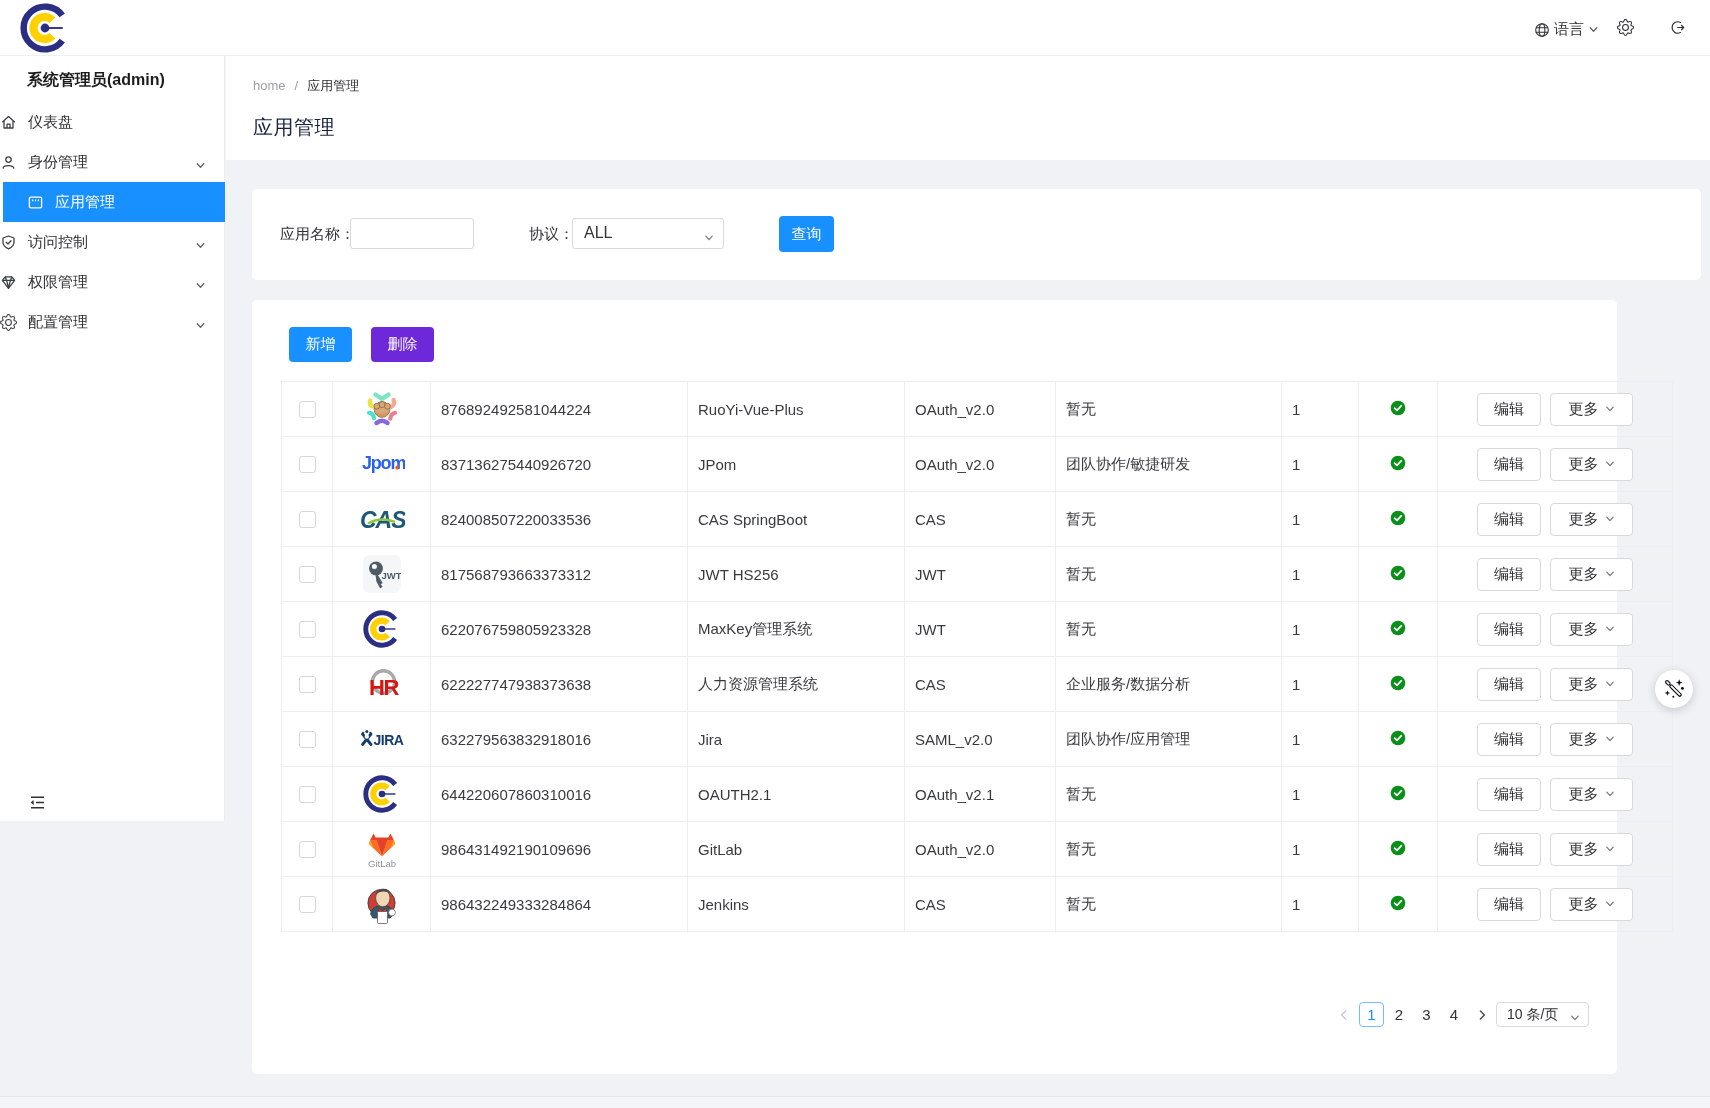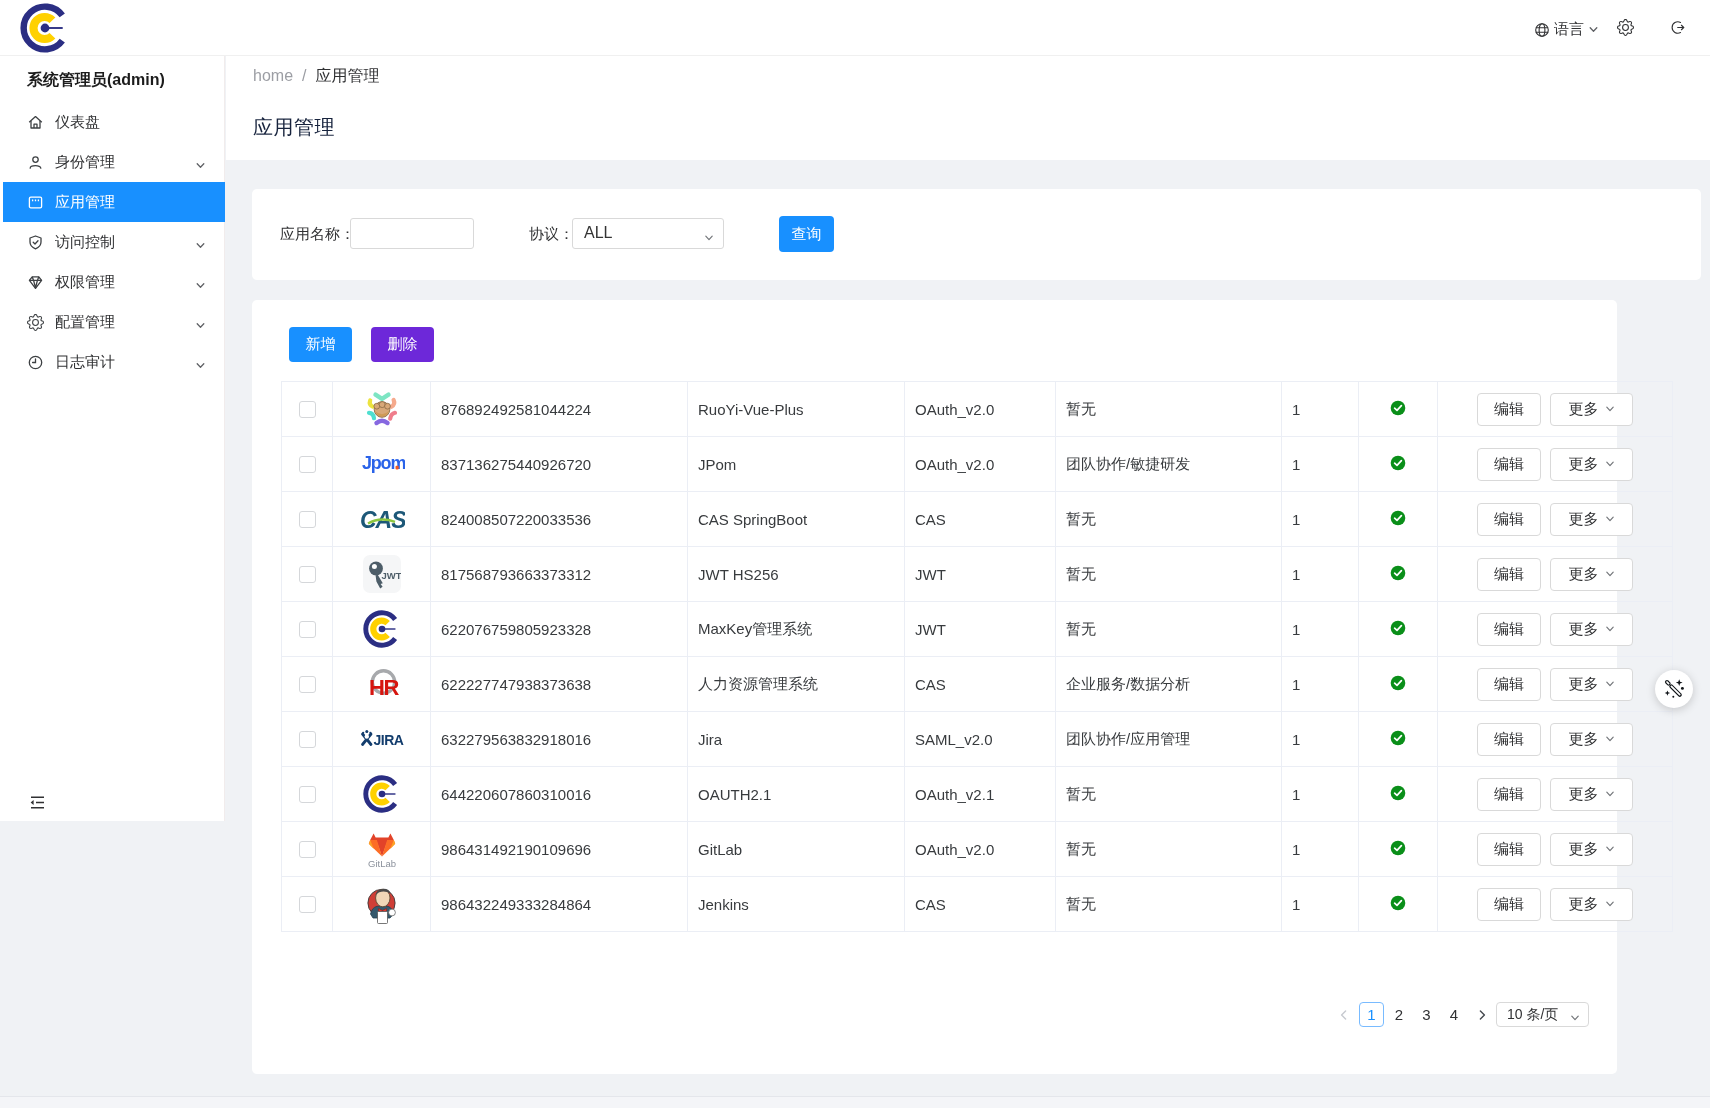--- a/index.html
+++ b/index.html
@@ -14,29 +14,29 @@
 .brand .mx { color:#151ba3; }
 .brand .ky { color:#fbc501; }
 .brand .cn { color:#2196f3; font-size:23px; margin-left:10px; letter-spacing:0; }
 .lang { position:absolute; left:1534px; top:20px; display:flex; align-items:center; gap:4px; font-size:15px; color:#303133; }
 .hgear { position:absolute; left:1617px; top:19px; }
 .hout { position:absolute; left:1670px; top:20px; }
 .aside { position:absolute; left:0; top:56px; width:225px; height:765px; background:#fff;
   border-right:1px solid #f1ecec; z-index:4; }
 .admin { position:absolute; left:27px; top:14px; font-size:16px; font-weight:bold; color:#1c1c1c; }
 .menu { position:absolute; left:0; top:46px; width:225px; }
-.mi { position:relative; height:40px; display:flex; align-items:center; padding-left:27px; cursor:default; }
+.mi { position:relative; height:40px; display:flex; align-items:center; cursor:default; }
 .mi .mico { width:17px; height:17px; display:flex; align-items:center; }
 .mi .mlab { margin-left:11px; font-size:15px; color:#303133; }
 .mi .mchev { position:absolute; right:19px; top:15px; }
 .mi.active { background:#1890ff; margin-left:3px; padding-left:24px; }
 .mi.active .mlab { color:#fff; }
 .fold { position:absolute; left:29px; top:739px; }
 .band { position:absolute; left:226px; top:56px; width:1484px; height:104px; background:#fff; }
-.bread { position:absolute; left:27px; top:10px; font-size:16px; }
+.bread { position:absolute; left:27px; top:21px; font-size:13px; }
 .bread .h { color:#9c9ea4; }
 .bread .s { color:#9c9ea4; margin:0 9px; }
 .bread .c { color:#303133; }
 .ptitle { position:absolute; left:27px; top:58px; font-size:20px; font-weight:500; color:#17233d; letter-spacing:0.5px; }
 .card { position:absolute; background:#fff; border-radius:5px; }
 .c1 { left:252px; top:189px; width:1449px; height:91px; }
 .flabel { position:absolute; font-size:15px; color:#303133; top:36px; }
 .inp { position:absolute; left:98px; top:29px; width:124px; height:31px; border:1px solid #d9d9d9; border-radius:3px; background:#fff; }
 .sel { position:absolute; left:320px; top:29px; width:152px; height:31px; border:1px solid #d9d9d9; border-radius:3px; background:#fff; font-size:16px; color:#333; }
 .sel .st { position:absolute; left:11px; top:5px; }
@@ -160,32 +160,20 @@
           <span class="mico">
             <svg width="17" height="17" viewBox="0 0 16 16" fill="#3d4043">
               <path d="M8 4.754a3.246 3.246 0 1 0 0 6.492 3.246 3.246 0 0 0 0-6.492zM5.754 8a2.246 2.246 0 1 1 4.492 0 2.246 2.246 0 0 1-4.492 0z M9.796 1.343c-.527-1.79-3.065-1.79-3.592 0l-.094.319a.873.873 0 0 1-1.255.52l-.292-.16c-1.64-.892-3.433.902-2.54 2.541l.159.292a.873.873 0 0 1-.52 1.255l-.319.094c-1.79.527-1.79 3.065 0 3.592l.319.094a.873.873 0 0 1 .52 1.255l-.16.292c-.892 1.64.901 3.434 2.541 2.54l.292-.159a.873.873 0 0 1 1.255.52l.094.319c.527 1.79 3.065 1.79 3.592 0l.094-.319a.873.873 0 0 1 1.255-.52l.292.16c1.64.893 3.434-.902 2.54-2.541l-.159-.292a.873.873 0 0 1 .52-1.255l.319-.094c1.79-.527 1.79-3.065 0-3.592l-.319-.094a.873.873 0 0 1-.52-1.255l.16-.292c.893-1.64-.902-3.433-2.541-2.54l-.292.159a.873.873 0 0 1-1.255-.52l-.094-.319zm-2.633.283c.246-.835 1.428-.835 1.674 0l.094.319a1.873 1.873 0 0 0 2.693 1.115l.291-.16c.764-.415 1.6.42 1.184 1.185l-.159.292a1.873 1.873 0 0 0 1.116 2.692l.318.094c.835.246.835 1.428 0 1.674l-.319.094a1.873 1.873 0 0 0-1.115 2.693l.16.291c.415.764-.42 1.6-1.185 1.184l-.291-.159a1.873 1.873 0 0 0-2.693 1.116l-.094.318c-.246.835-1.428.835-1.674 0l-.094-.319a1.873 1.873 0 0 0-2.692-1.115l-.292.16c-.764.415-1.6-.42-1.184-1.185l.159-.291A1.873 1.873 0 0 0 1.945 8.93l-.319-.094c-.835-.246-.835-1.428 0-1.674l.319-.094A1.873 1.873 0 0 0 3.06 4.377l-.16-.292c-.415-.764.42-1.6 1.185-1.184l.292.159a1.873 1.873 0 0 0 2.692-1.115l.094-.319z"></path>
             </svg>
           </span>
           <span class="mlab">配置管理</span>
           <span class="mchev"><svg width="11" height="11" viewBox="0 0 11 11" fill="none" stroke="#606266" stroke-width="1.3" stroke-linecap="round" stroke-linejoin="round">
               <path d="M2.2 3.8 L5.5 7.2 L8.8 3.8"></path>
             </svg></span>
         </div>
-<div class="mi">
-          <span class="mico">
-            <svg width="17" height="17" viewBox="0 0 17 17" fill="none" stroke="#3d4043" stroke-width="1.3" stroke-linecap="round">
-              <circle cx="8.5" cy="8.5" r="6.2"></circle>
-              <path d="M8.5 5 L8.5 8.5 L5.6 8.5"></path>
-            </svg>
-          </span>
-          <span class="mlab">日志审计</span>
-          <span class="mchev"><svg width="11" height="11" viewBox="0 0 11 11" fill="none" stroke="#606266" stroke-width="1.3" stroke-linecap="round" stroke-linejoin="round">
-              <path d="M2.2 3.8 L5.5 7.2 L8.8 3.8"></path>
-            </svg></span>
-        </div>
 
     </div>
     <div class="fold"><svg width="17" height="15" viewBox="0 0 17 15" fill="none" stroke="#303133" stroke-width="1.5">
           <path d="M2 2.2 L15 2.2 M7 7.5 L15 7.5 M2 12.8 L15 12.8"></path>
           <path d="M4.6 4.9 L1.6 7.5 L4.6 10.1 Z" fill="#303133" stroke="none"></path>
         </svg></div>
   </div>
   <div class="band">
     <div class="bread"><span class="h">home</span><span class="s">/</span><span class="c">应用管理</span></div>
     <div class="ptitle">应用管理</div>

